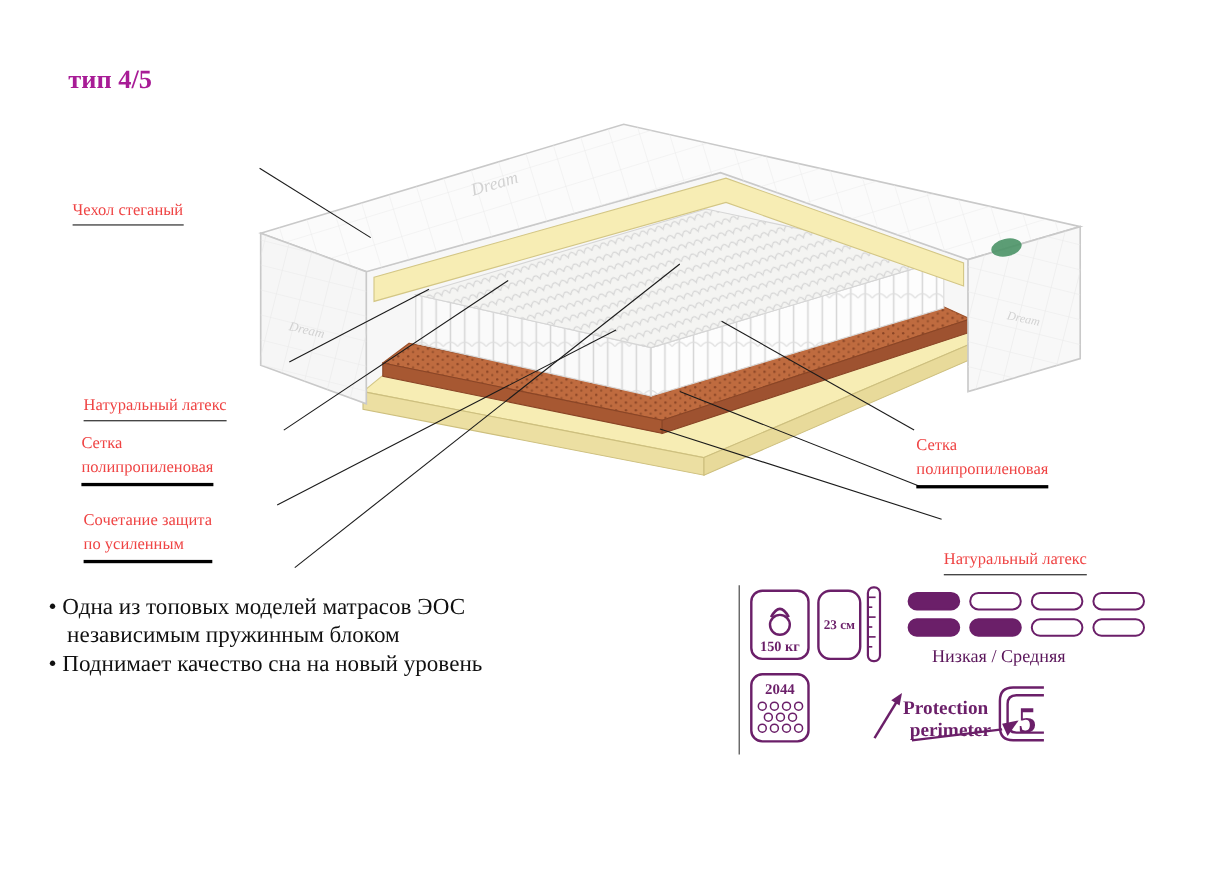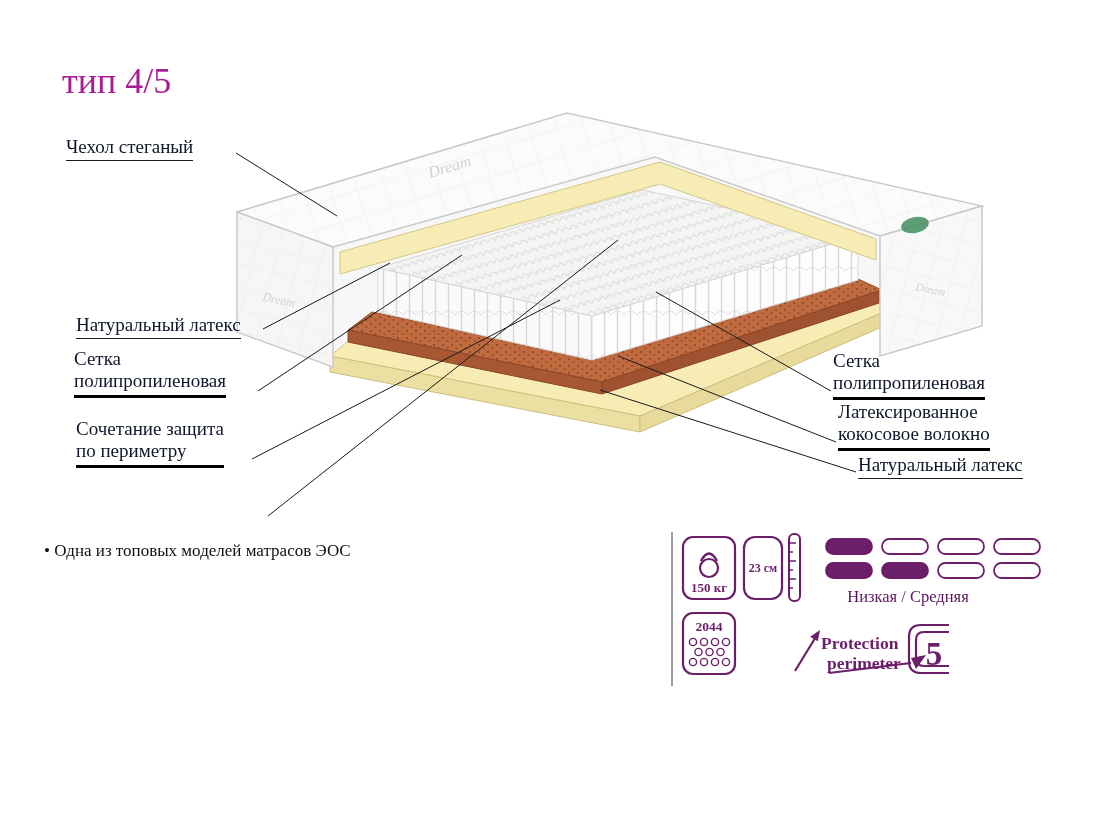--- a/index.html
+++ b/index.html
@@ -3,26 +3,26 @@
 <meta charset="utf-8">
 <style>
   html,body{margin:0;padding:0;}
   body{
     width:1100px;height:814px;position:relative;background:#ffffff;
     font-family:"Liberation Serif","DejaVu Serif",serif;color:#1a1a1a;overflow:hidden;
   }
   .page{position:absolute;inset:0;}
   svg.scene{position:absolute;left:0;top:0;}
   .title{
-    position:absolute;left:62px;top:60px;font-size:36px;font-weight:normal;color:#a81c96;
+    position:absolute;left:62px;top:60px;font-size:24px;font-weight:bold;color:#a81c96;
   }
-  .callout{position:absolute;font-size:19px;line-height:22px;color:#0f172a;}
+  .callout{position:absolute;font-size:15px;line-height:22px;color:#ef4444;margin-top:44px;}
   .callout .u{display:inline-block;border-bottom:1px solid #1a1a1a;padding-bottom:2px;}
   .callout.block{border-bottom:3px solid #000000;padding-bottom:3px;}
-  .bullets{position:absolute;left:44px;top:538px;font-size:17px;line-height:26px;color:#101010;}
+  .bullets{position:absolute;left:44px;top:538px;font-size:21px;line-height:26px;color:#101010;}
   .bullet-line{white-space:nowrap;}
   .bullet-line.cont{padding-left:17px;}
 </style>
 </head>
 <body>
 
 <div class="page">
 
 <svg class="scene" width="1100" height="814" viewBox="0 0 1100 814">
   <defs>
@@ -183,35 +183,33 @@
     <span class="u">Натуральный латекс</span>
   </div>
 
   <div class="callout block" style="left:74px;top:348px;">
     <div>Сетка</div>
     <div>полипропиленовая</div>
   </div>
 
   <div class="callout block" style="left:76px;top:418px;">
     <div>Сочетание защита</div>
-    <div>по периметру</div>
+    <div>по усиленным</div>
   </div>
 
 
   <div class="callout block" style="left:833px;top:350px;">
     <div>Сетка</div>
     <div>полипропиленовая</div>
   </div>
 
-  <div class="callout block" style="left:838px;top:401px;">
-    <div>Латексированное</div>
-    <div>кокосовое волокно</div>
-  </div>
 
   <div class="callout" style="left:858px;top:454px;">
     <span class="u">Натуральный латекс</span>
   </div>
 
   <div class="bullets">
     <div class="bullet-line">• Одна из топовых моделей матрасов ЭОС</div>
+    <div class="bullet-line cont">независимым пружинным блоком</div>
+    <div class="bullet-line">• Поднимает качество сна на новый уровень</div>
   </div>
 
 </div>
 
 </body></html>

